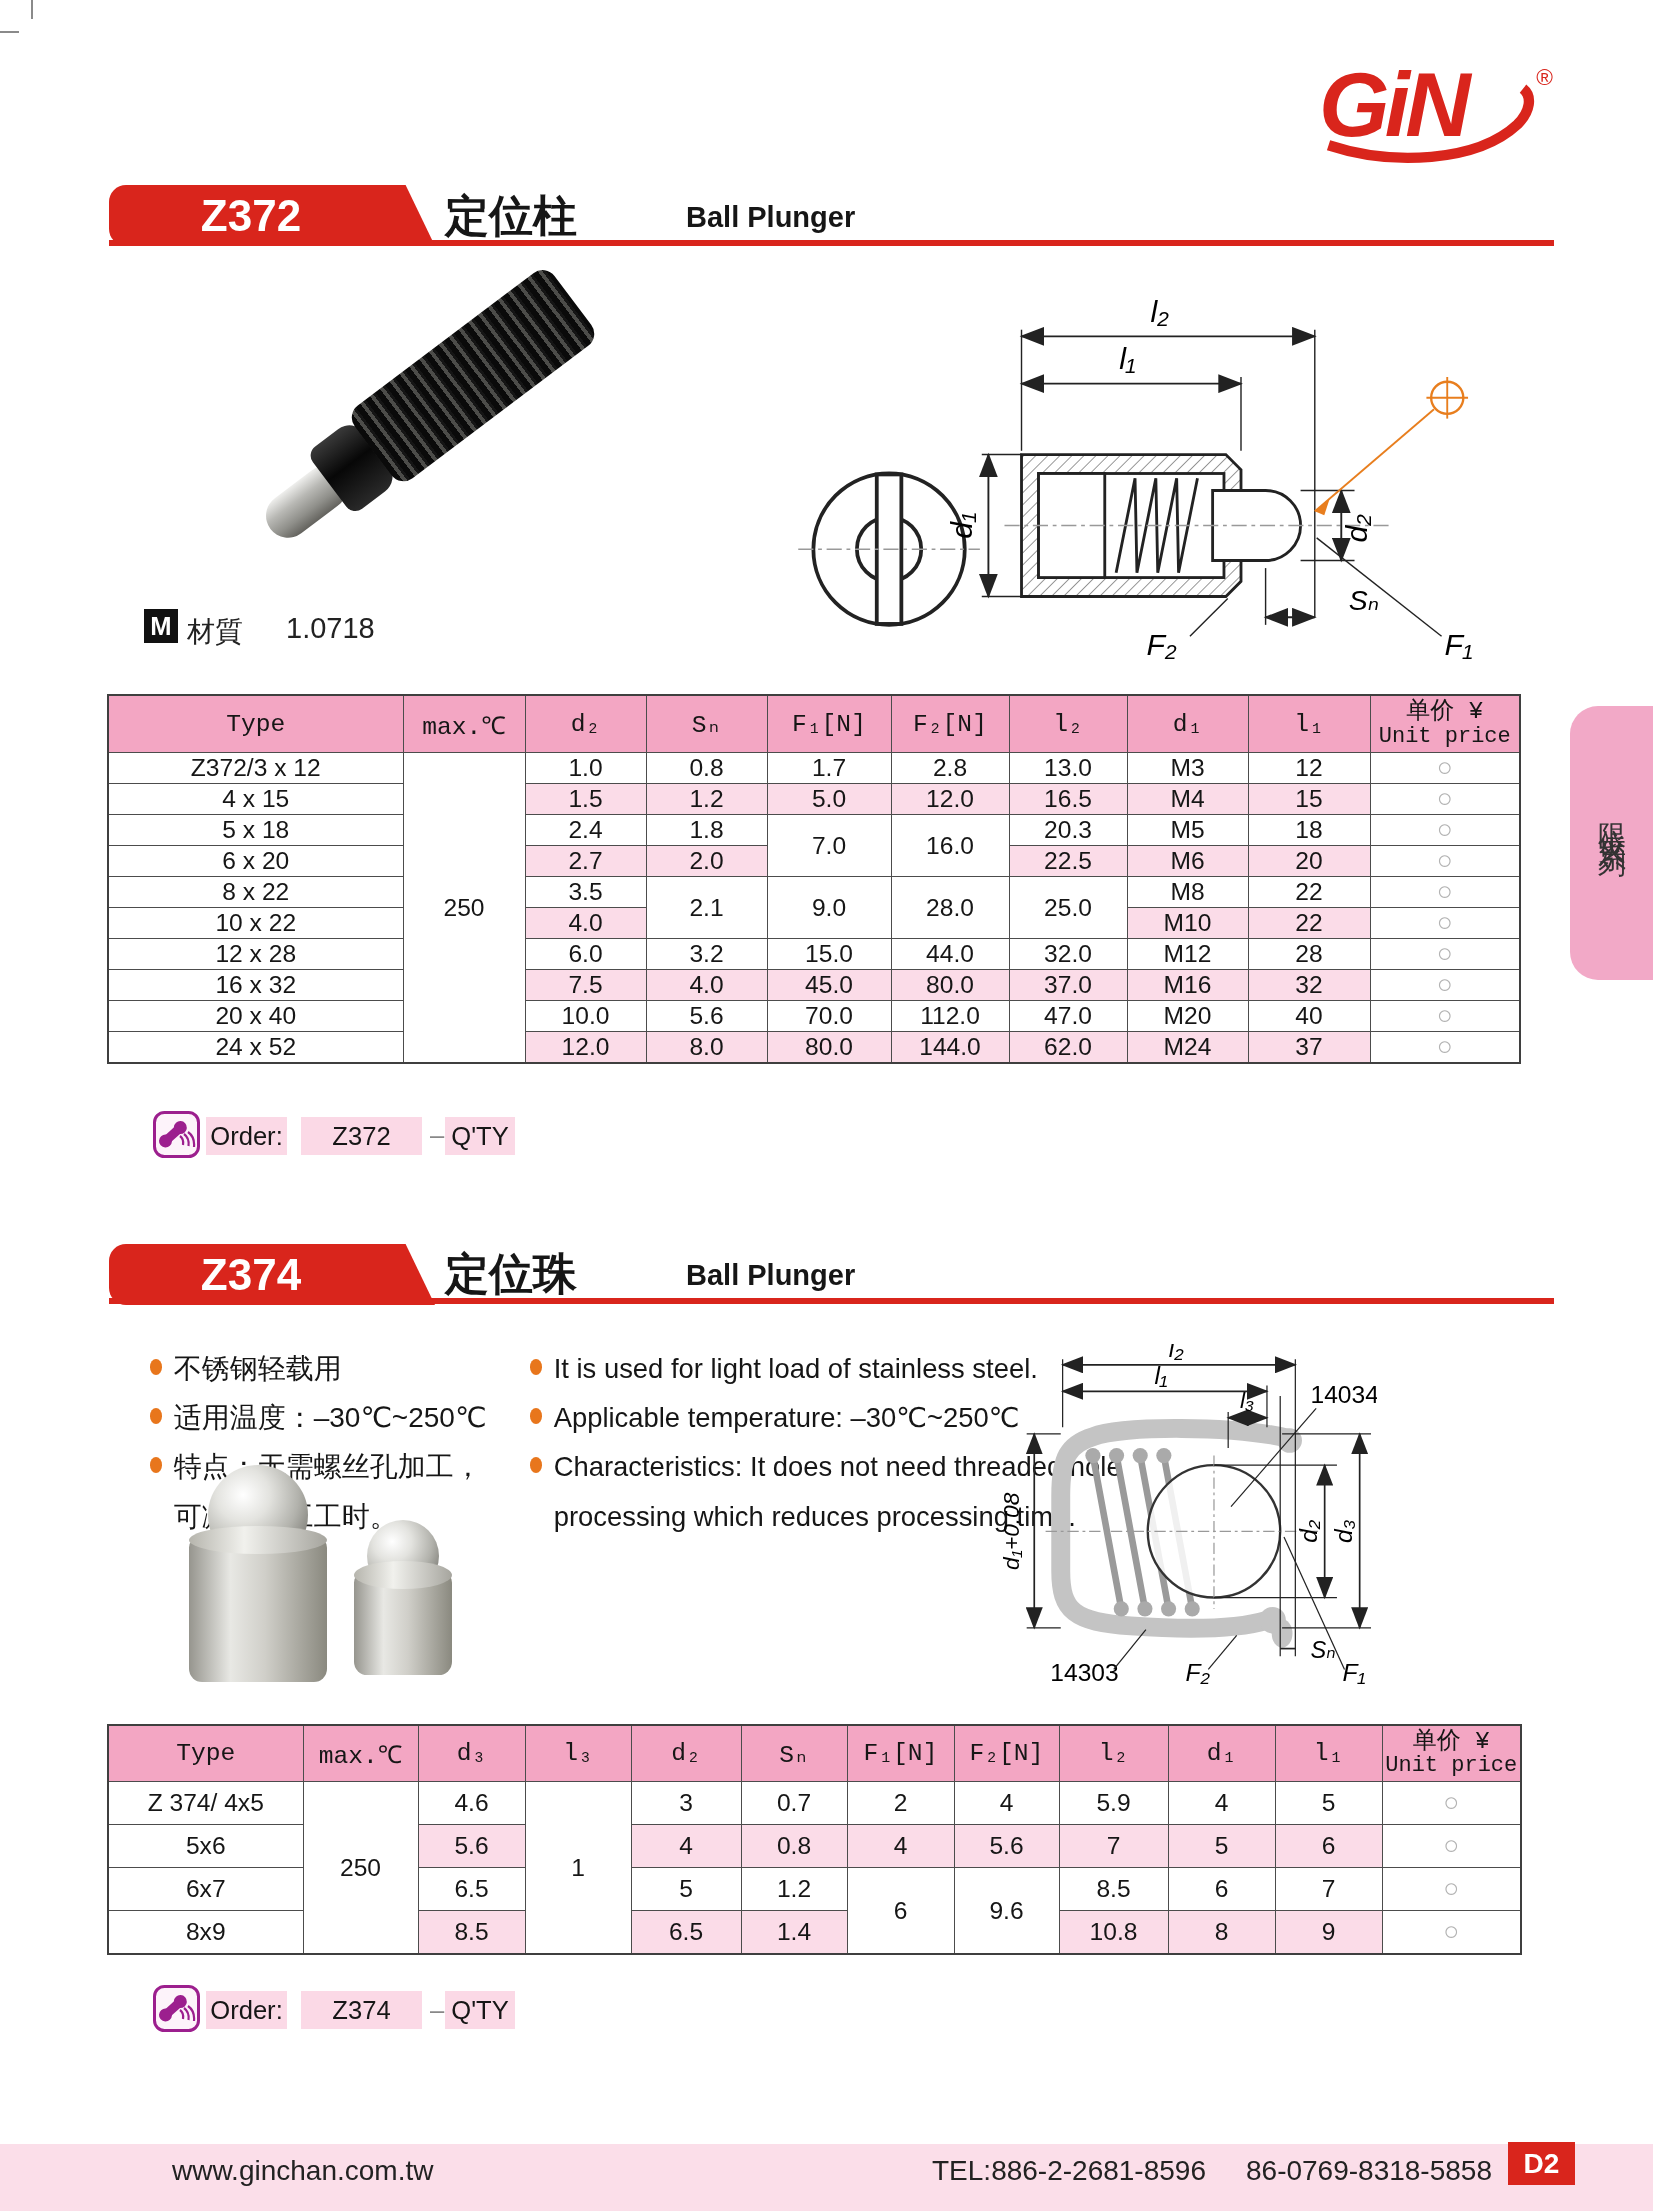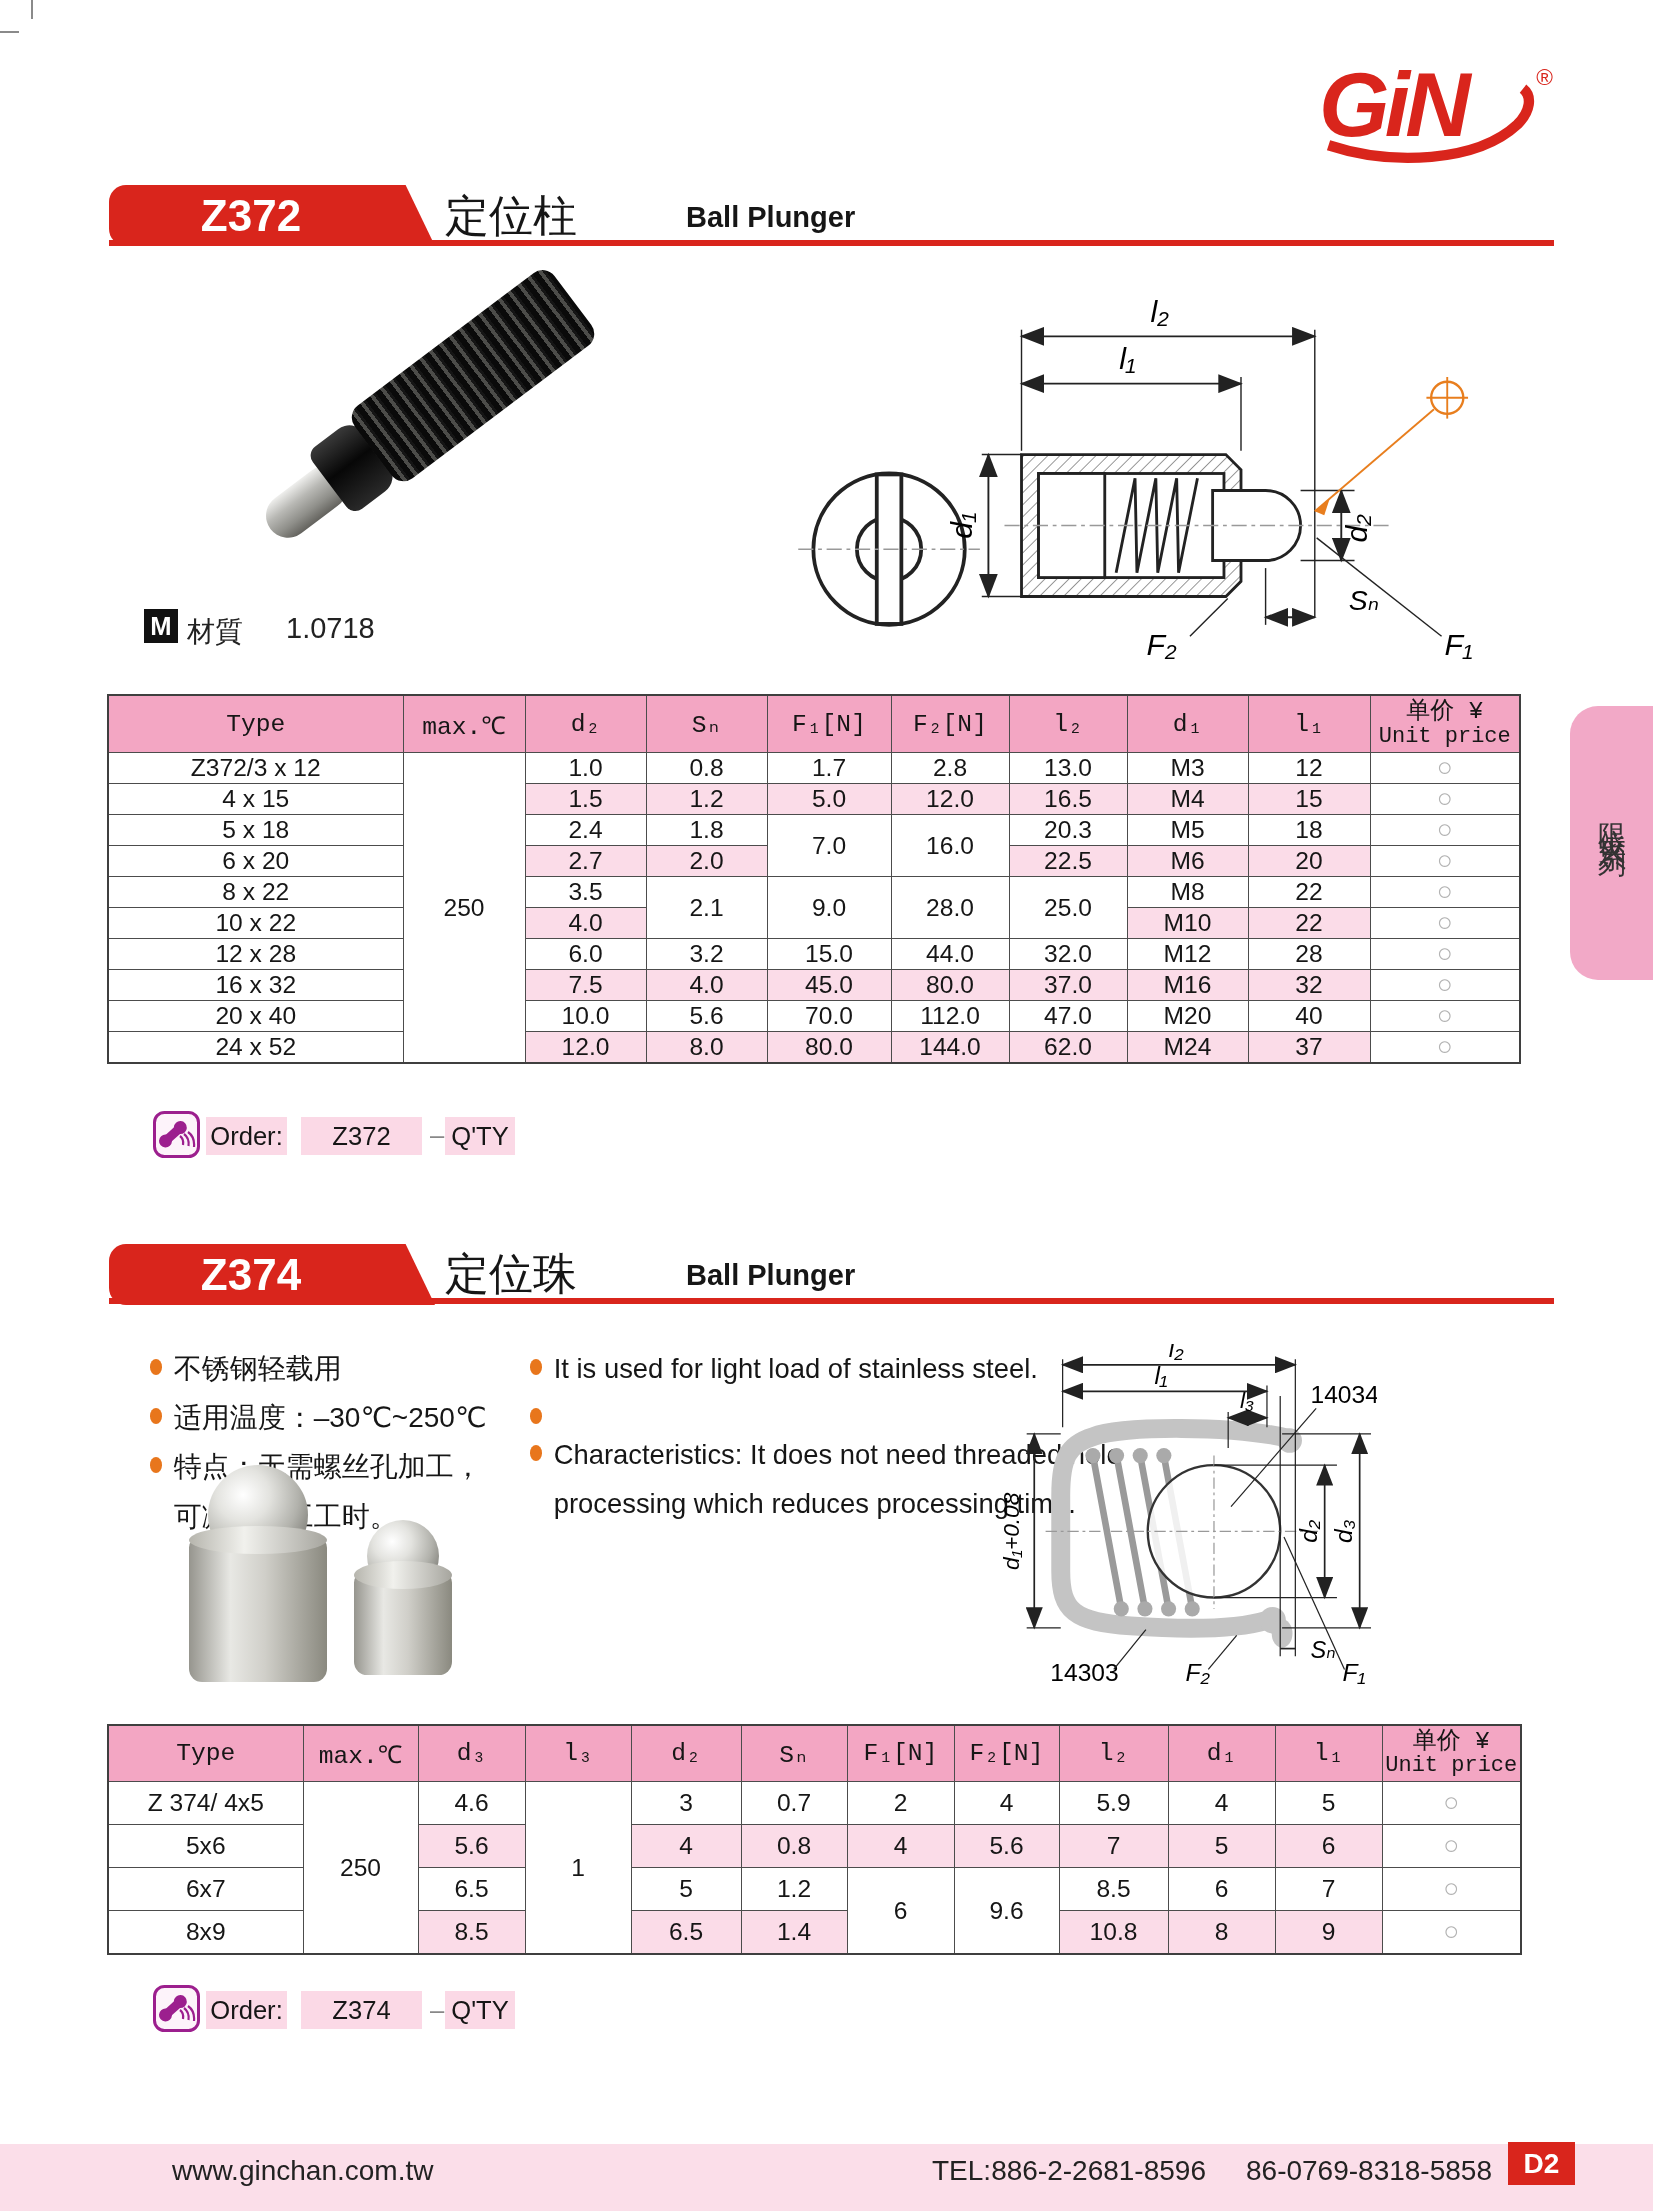--- a/index.html
+++ b/index.html
@@ -13,21 +13,21 @@
   
   .logo { left:1311px; top:49px; }
 
   
   .badge { position:absolute; width:284px; height:61px; background:#D9251C; color:#fff;
            font-weight:bold; font-size:44px; text-align:center; line-height:61px;
            border-radius:17px 0 0 17px; z-index:3; }
   .badge::after { content:""; position:absolute; left:100%; top:0; width:42px; height:61px;
            background:#D9251C; clip-path:polygon(0 0,30% 0,100% 100%,0 100%); }
   .rule { position:absolute; height:5.7px; background:#D9251C; z-index:1; }
-  .title-cn { position:absolute; font-size:44px; font-weight:normal; color:#161616; }
+  .title-cn { position:absolute; font-size:44px; font-weight:bold; color:#161616; }
   .title-en { position:absolute; font-size:29px; font-weight:bold; color:#161616;margin-left:24px; }
 
   
   .shaft { position:absolute; left:232px; top:274px; width:379px; height:284px; }
   .shaft-inner { position:absolute; left:0; top:95px; width:379px; height:91px;
                  transform:rotate(-37deg); transform-origin:50% 50%; }
   .pin { position:absolute; left:0; top:24px; width:90px; height:44px; border-radius:22px;
          background:linear-gradient(to bottom,#efefed,#b8b8b4 35%,#8f8f8a 70%,#63625d); }
   .collar { position:absolute; left:74px; top:6.6px; width:59px; height:78px;
          border-radius:11.4px 19px 19px 11.4px;
@@ -370,20 +370,21 @@
         <span class="b-cn">可减少加工工时。</span>
       </div>
   </div>
   <div class="bullets" style="left:530px;top:1351px;">
     <div class="b-item">
         <span class="dot"></span>
         <span class="b-en">It is used for light load of stainless steel.</span>
       </div>
     <div class="b-item">
         <span class="dot"></span>
+        <span class="b-en">Applicable temperature: –30℃~250℃</span>
       </div>
     <div class="b-item">
         <span class="dot"></span>
         <span class="b-en">Characteristics: It does not need threaded hole</span>
       </div>
     <div class="b-item">
         <span class="dot hide"></span>
         <span class="b-en">processing which reduces processing time.</span>
       </div>
   </div>

